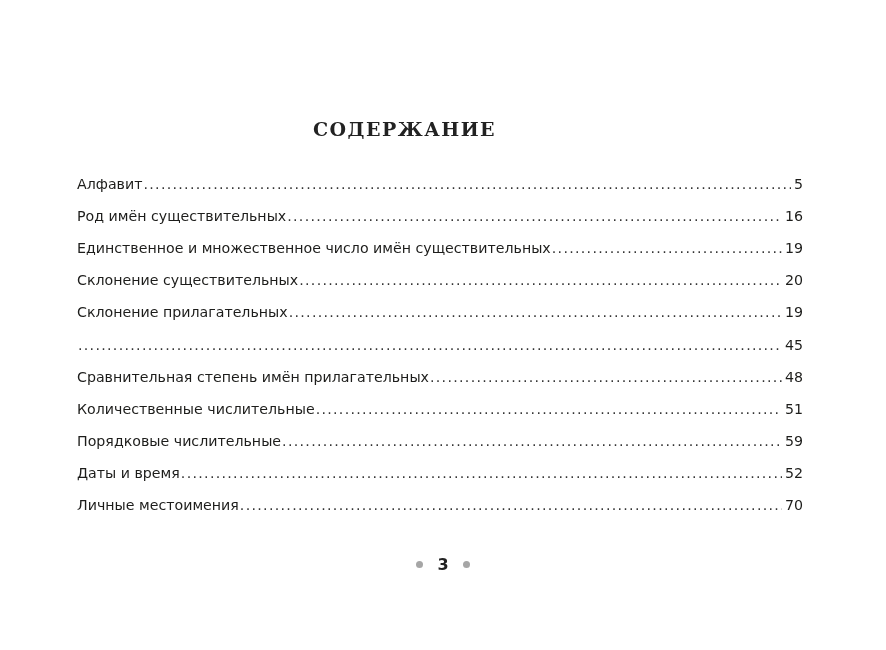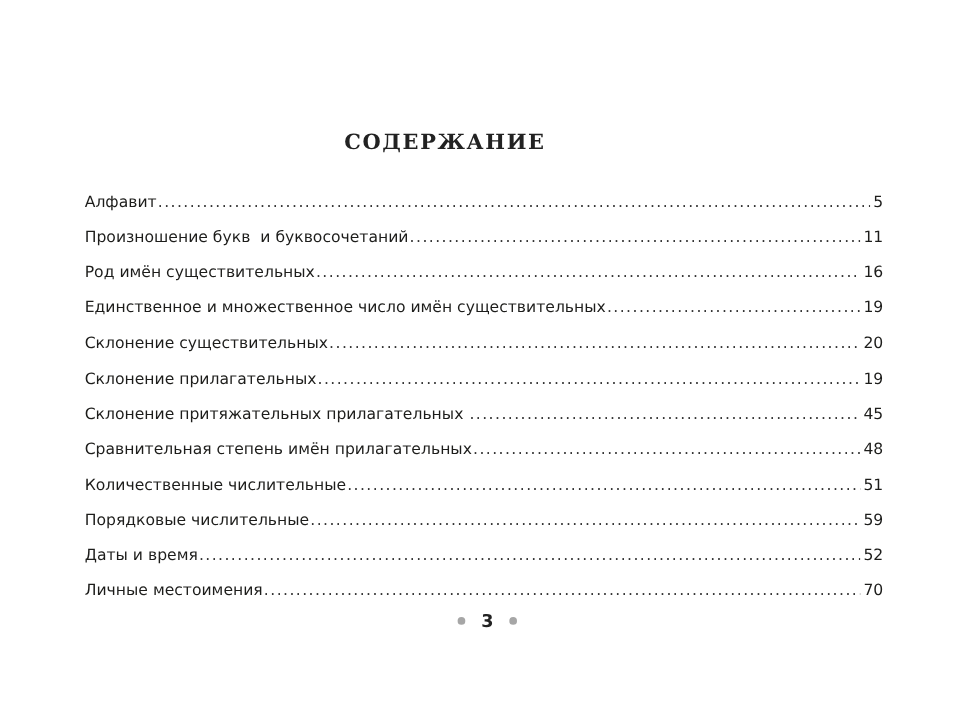--- a/index.html
+++ b/index.html
@@ -39,46 +39,40 @@
 
 <div class="title">СОДЕРЖАНИЕ</div>
 
 <div class="toc">
   <div class="row">
       <span class="label">Алфавит</span>
       <span class="dots"></span>
       <span class="page">5</span>
     </div>
   <div class="row">
-      <span class="label">Произношение букв  и буквосочетаний</span>
-      <span class="dots"></span>
-      <span class="page">11</span>
-    </div>
-  <div class="row">
       <span class="label">Род имён существительных</span>
       <span class="dots"></span>
       <span class="page">16</span>
     </div>
   <div class="row">
       <span class="label">Единственное и множественное число имён существительных</span>
       <span class="dots"></span>
       <span class="page">19</span>
     </div>
   <div class="row">
       <span class="label">Склонение существительных</span>
       <span class="dots"></span>
       <span class="page">20</span>
     </div>
   <div class="row">
       <span class="label">Склонение прилагательных</span>
       <span class="dots"></span>
       <span class="page">19</span>
     </div>
   <div class="row">
-      <span class="label">Склонение притяжательных прилагательных </span>
       <span class="dots"></span>
       <span class="page">45</span>
     </div>
   <div class="row">
       <span class="label">Сравнительная степень имён прилагательных</span>
       <span class="dots"></span>
       <span class="page">48</span>
     </div>
   <div class="row">
       <span class="label">Количественные числительные</span>

